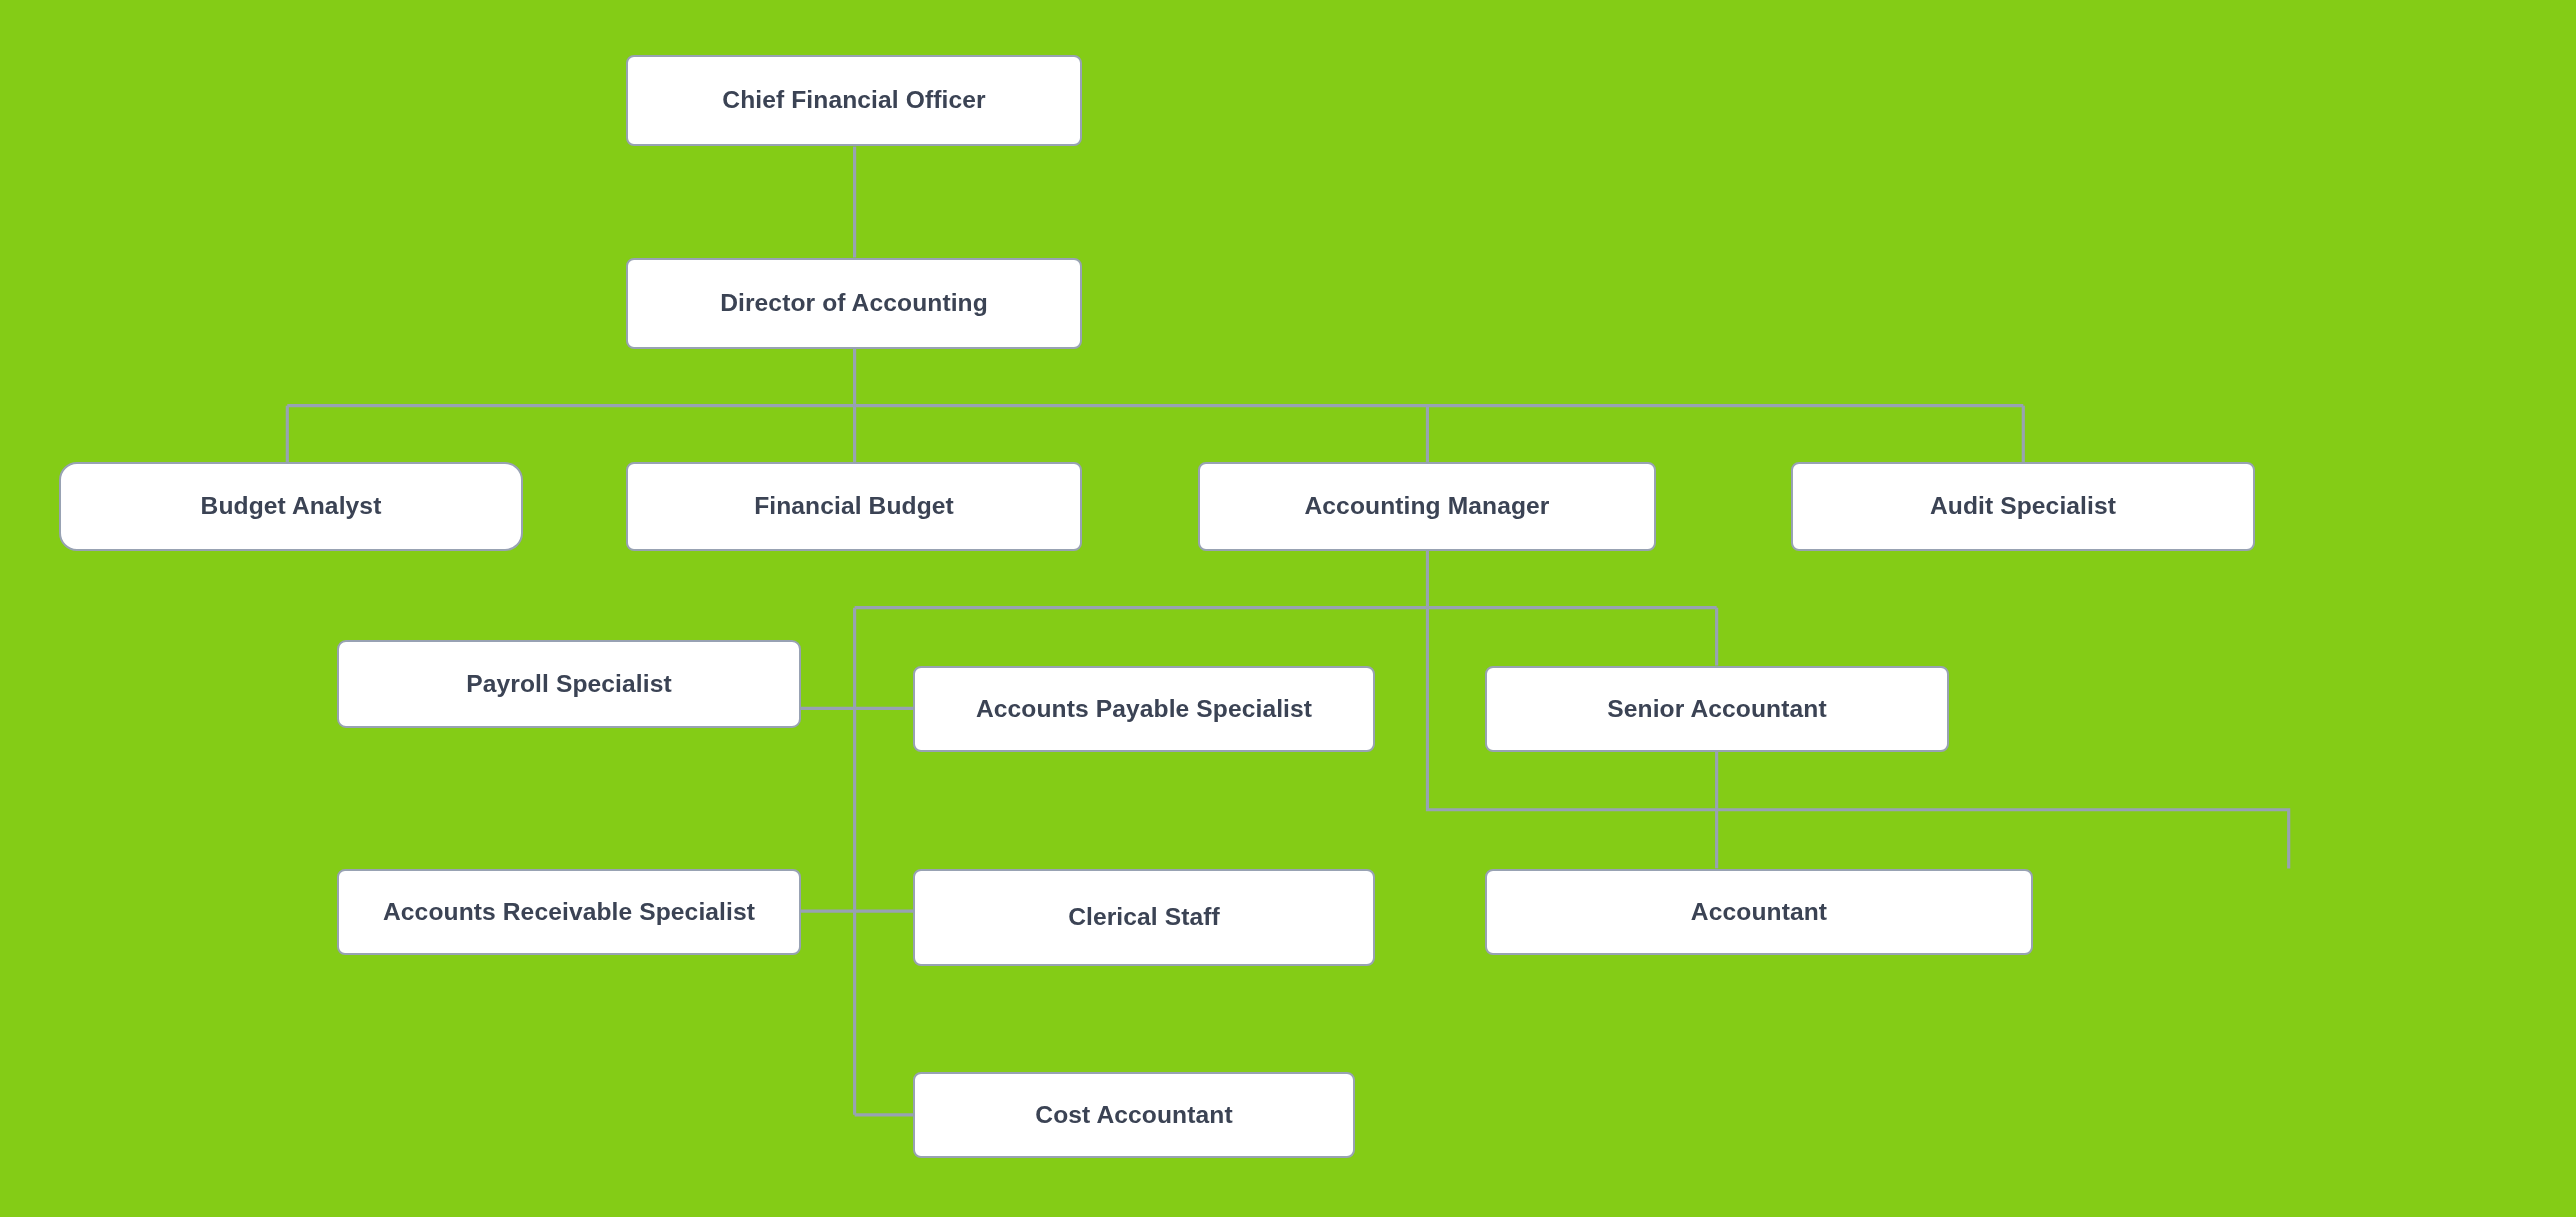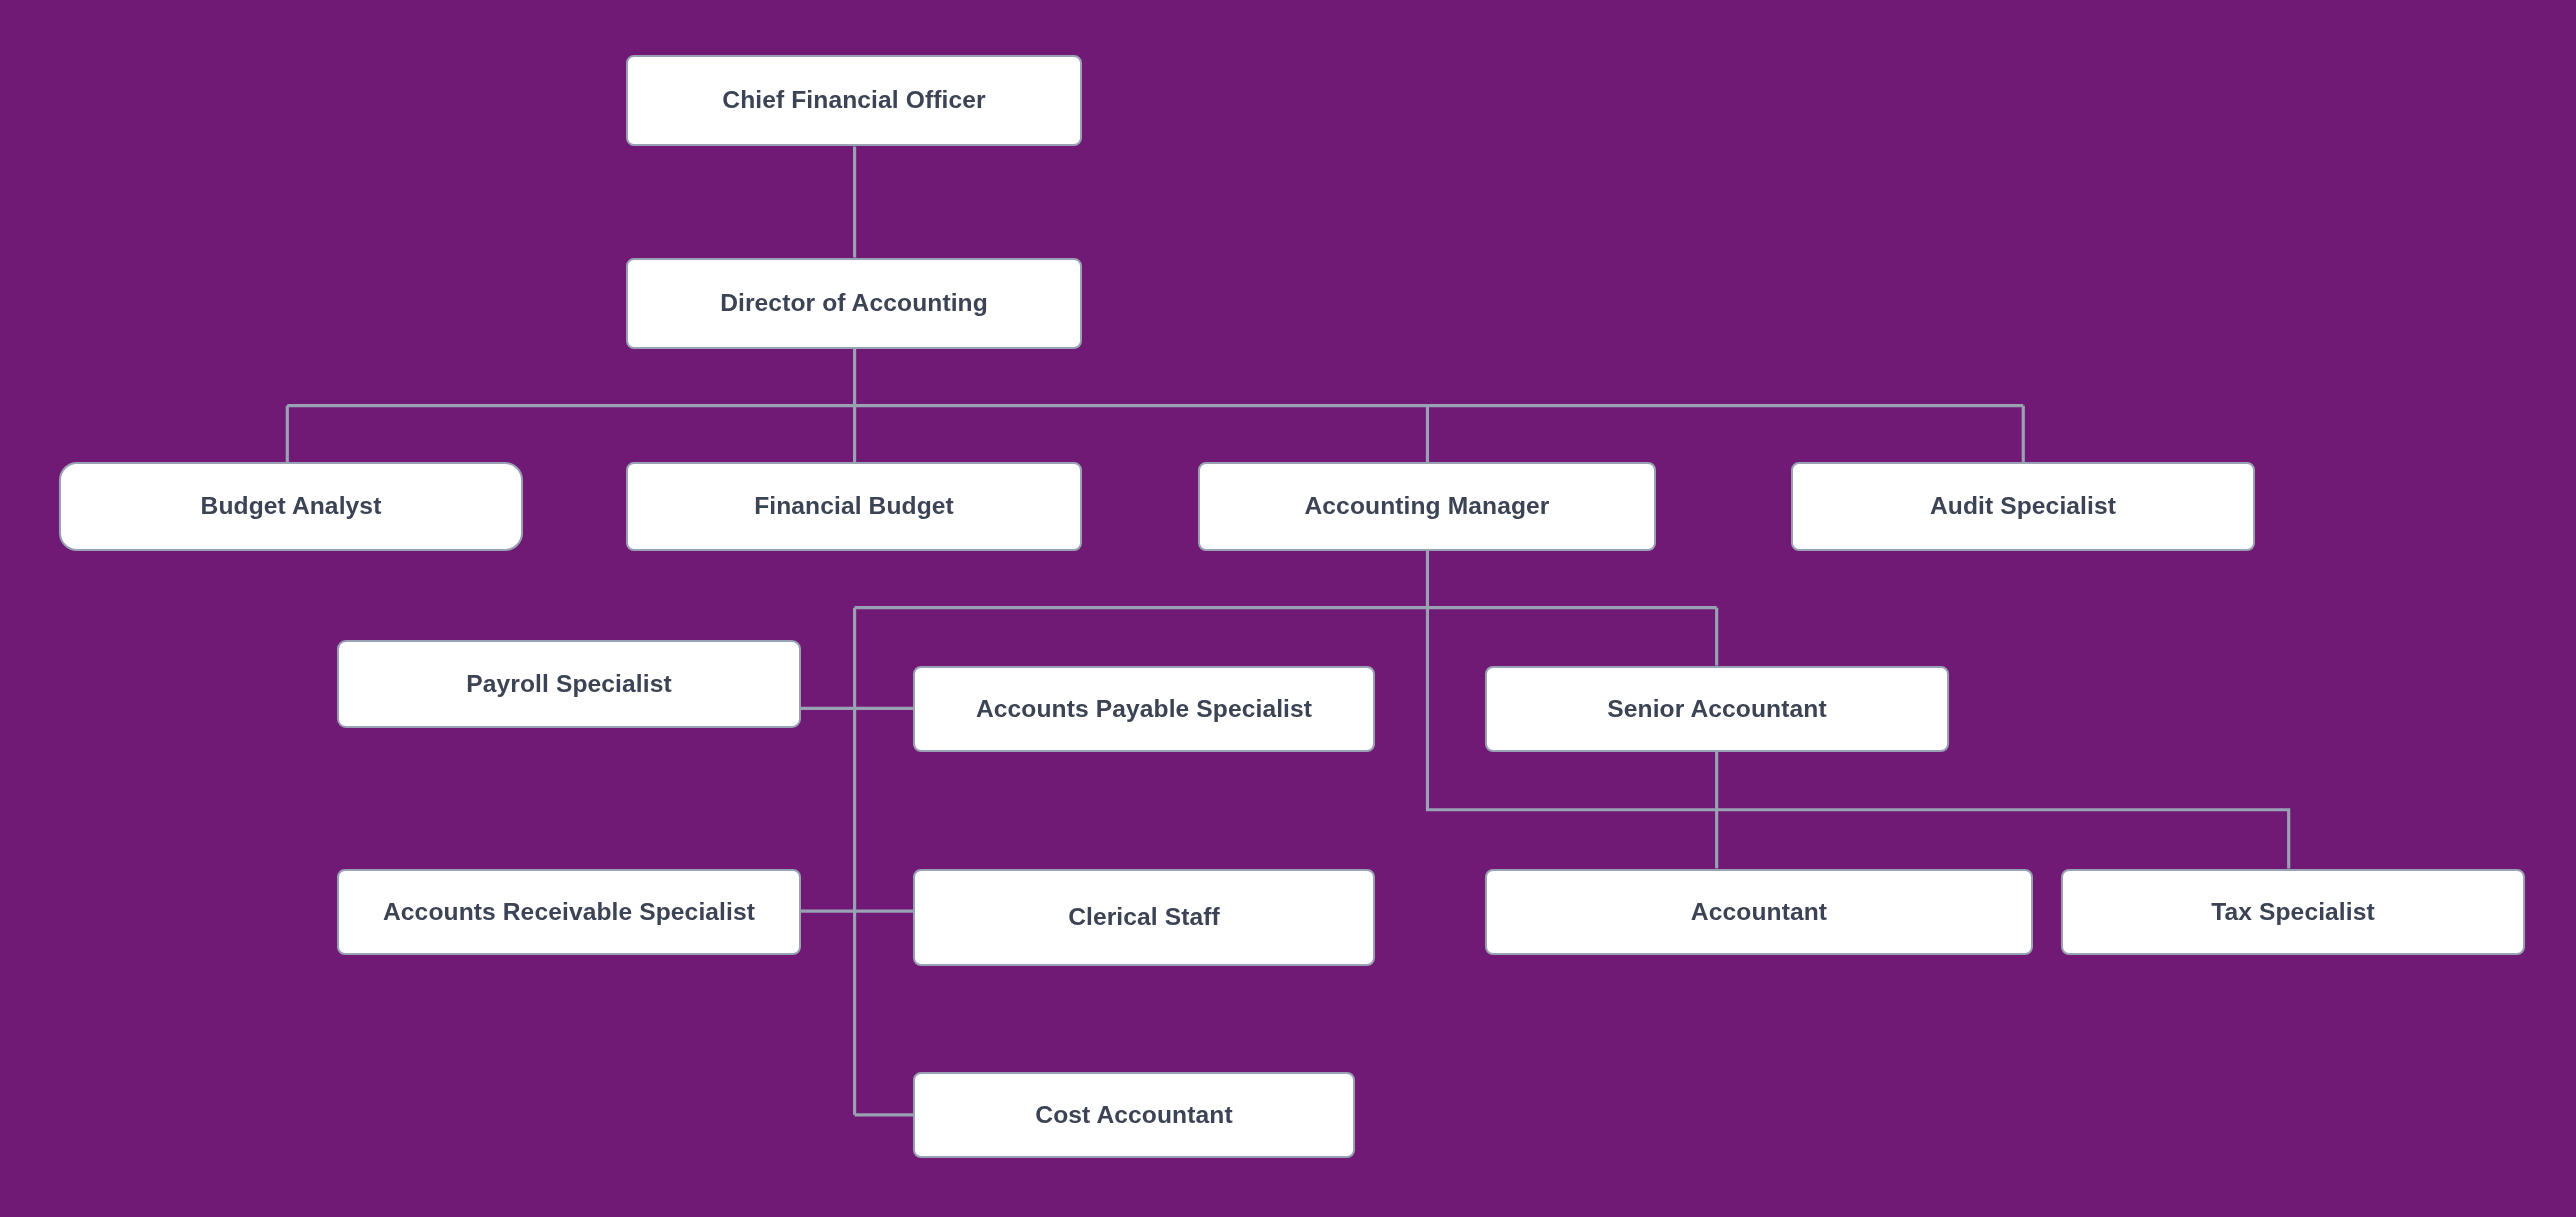--- a/index.html
+++ b/index.html
@@ -9,21 +9,21 @@
     background: #ffffff;
   }
   body {
     font-family: "Liberation Sans", sans-serif;
     -webkit-font-smoothing: antialiased;
   }
   #chart-canvas {
     position: relative;
     width: 2576px;
     height: 1217px;
-    background: #701a75;
+    background: #84cc16;
     overflow: hidden;
   }
   #connector-layer {
     position: absolute;
     left: 0;
     top: 0;
     width: 2576px;
     height: 1217px;
     pointer-events: none;
   }
@@ -125,22 +125,19 @@
   </div>
 
   <div class="node-box" style="left:913px; top:869px; width:462px; height:97px;">
     <span class="node-label">Clerical Staff</span>
   </div>
 
   <div class="node-box" style="left:1485px; top:869px; width:548px; height:86px;">
     <span class="node-label">Accountant</span>
   </div>
 
-  <div class="node-box" style="left:2061px; top:869px; width:464px; height:86px;">
-    <span class="node-label">Tax Specialist</span>
-  </div>
 
   <div class="node-box" style="left:913px; top:1072px; width:442px; height:86px;">
     <span class="node-label">Cost Accountant</span>
   </div>
 
 </div>
 
 
 </body></html>

